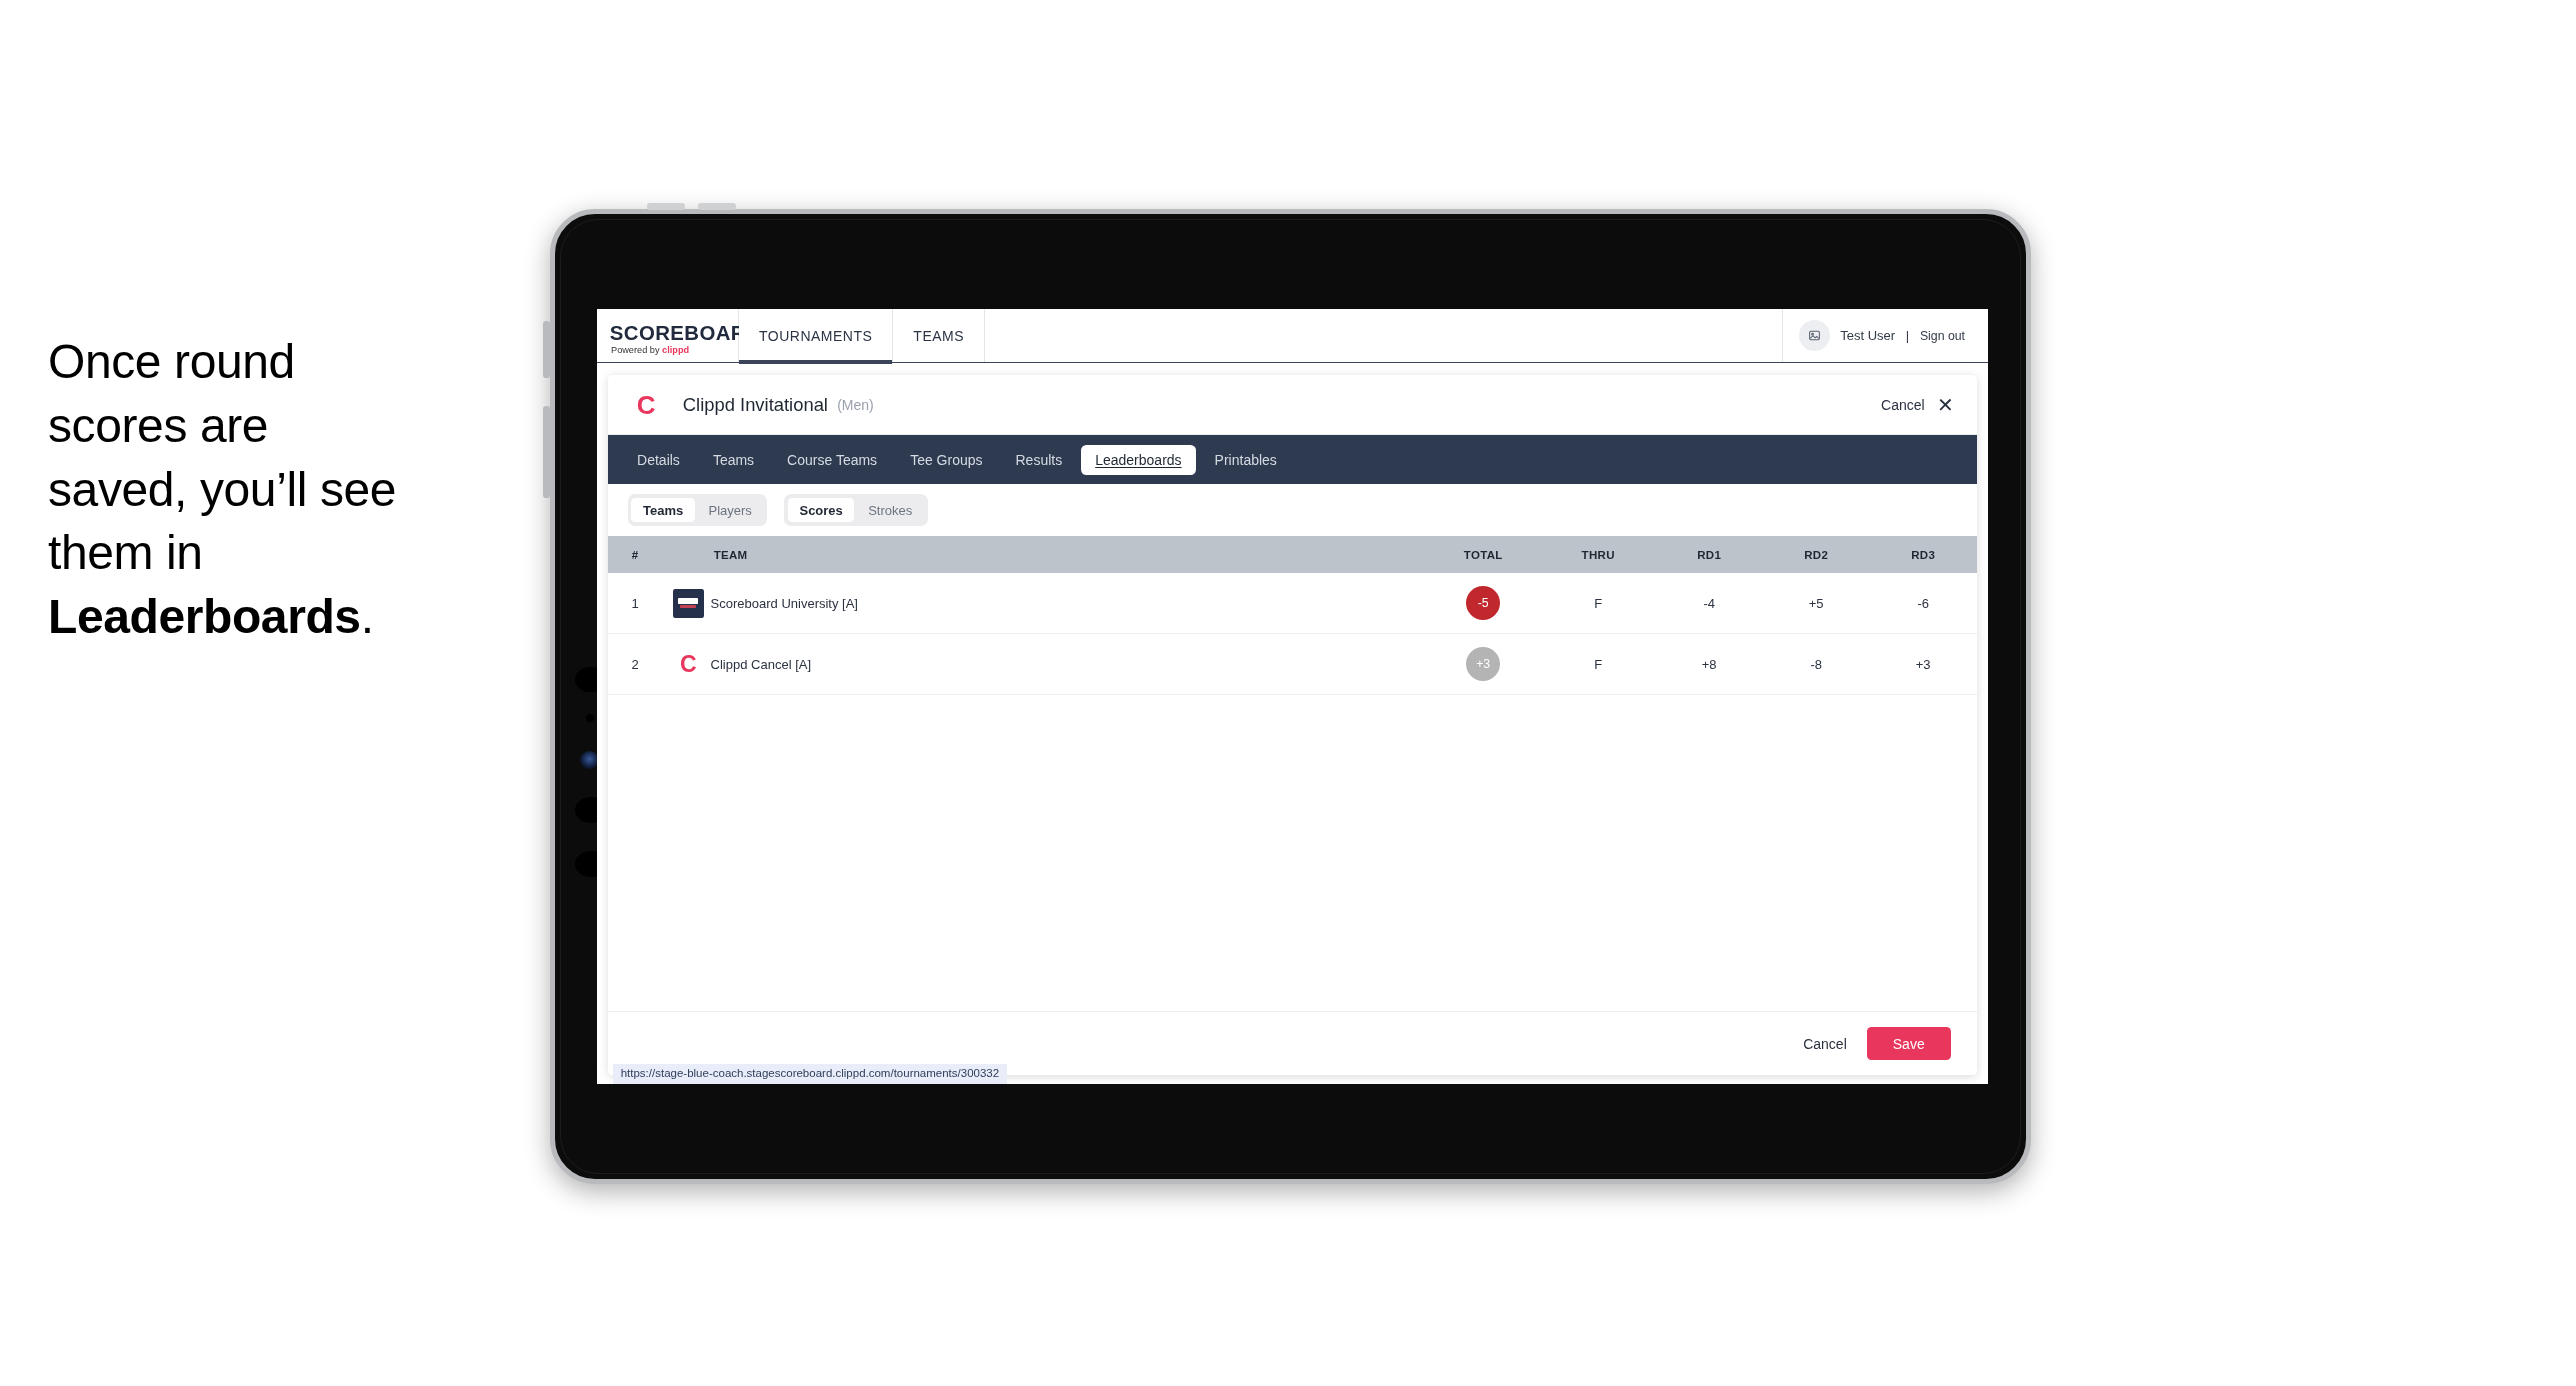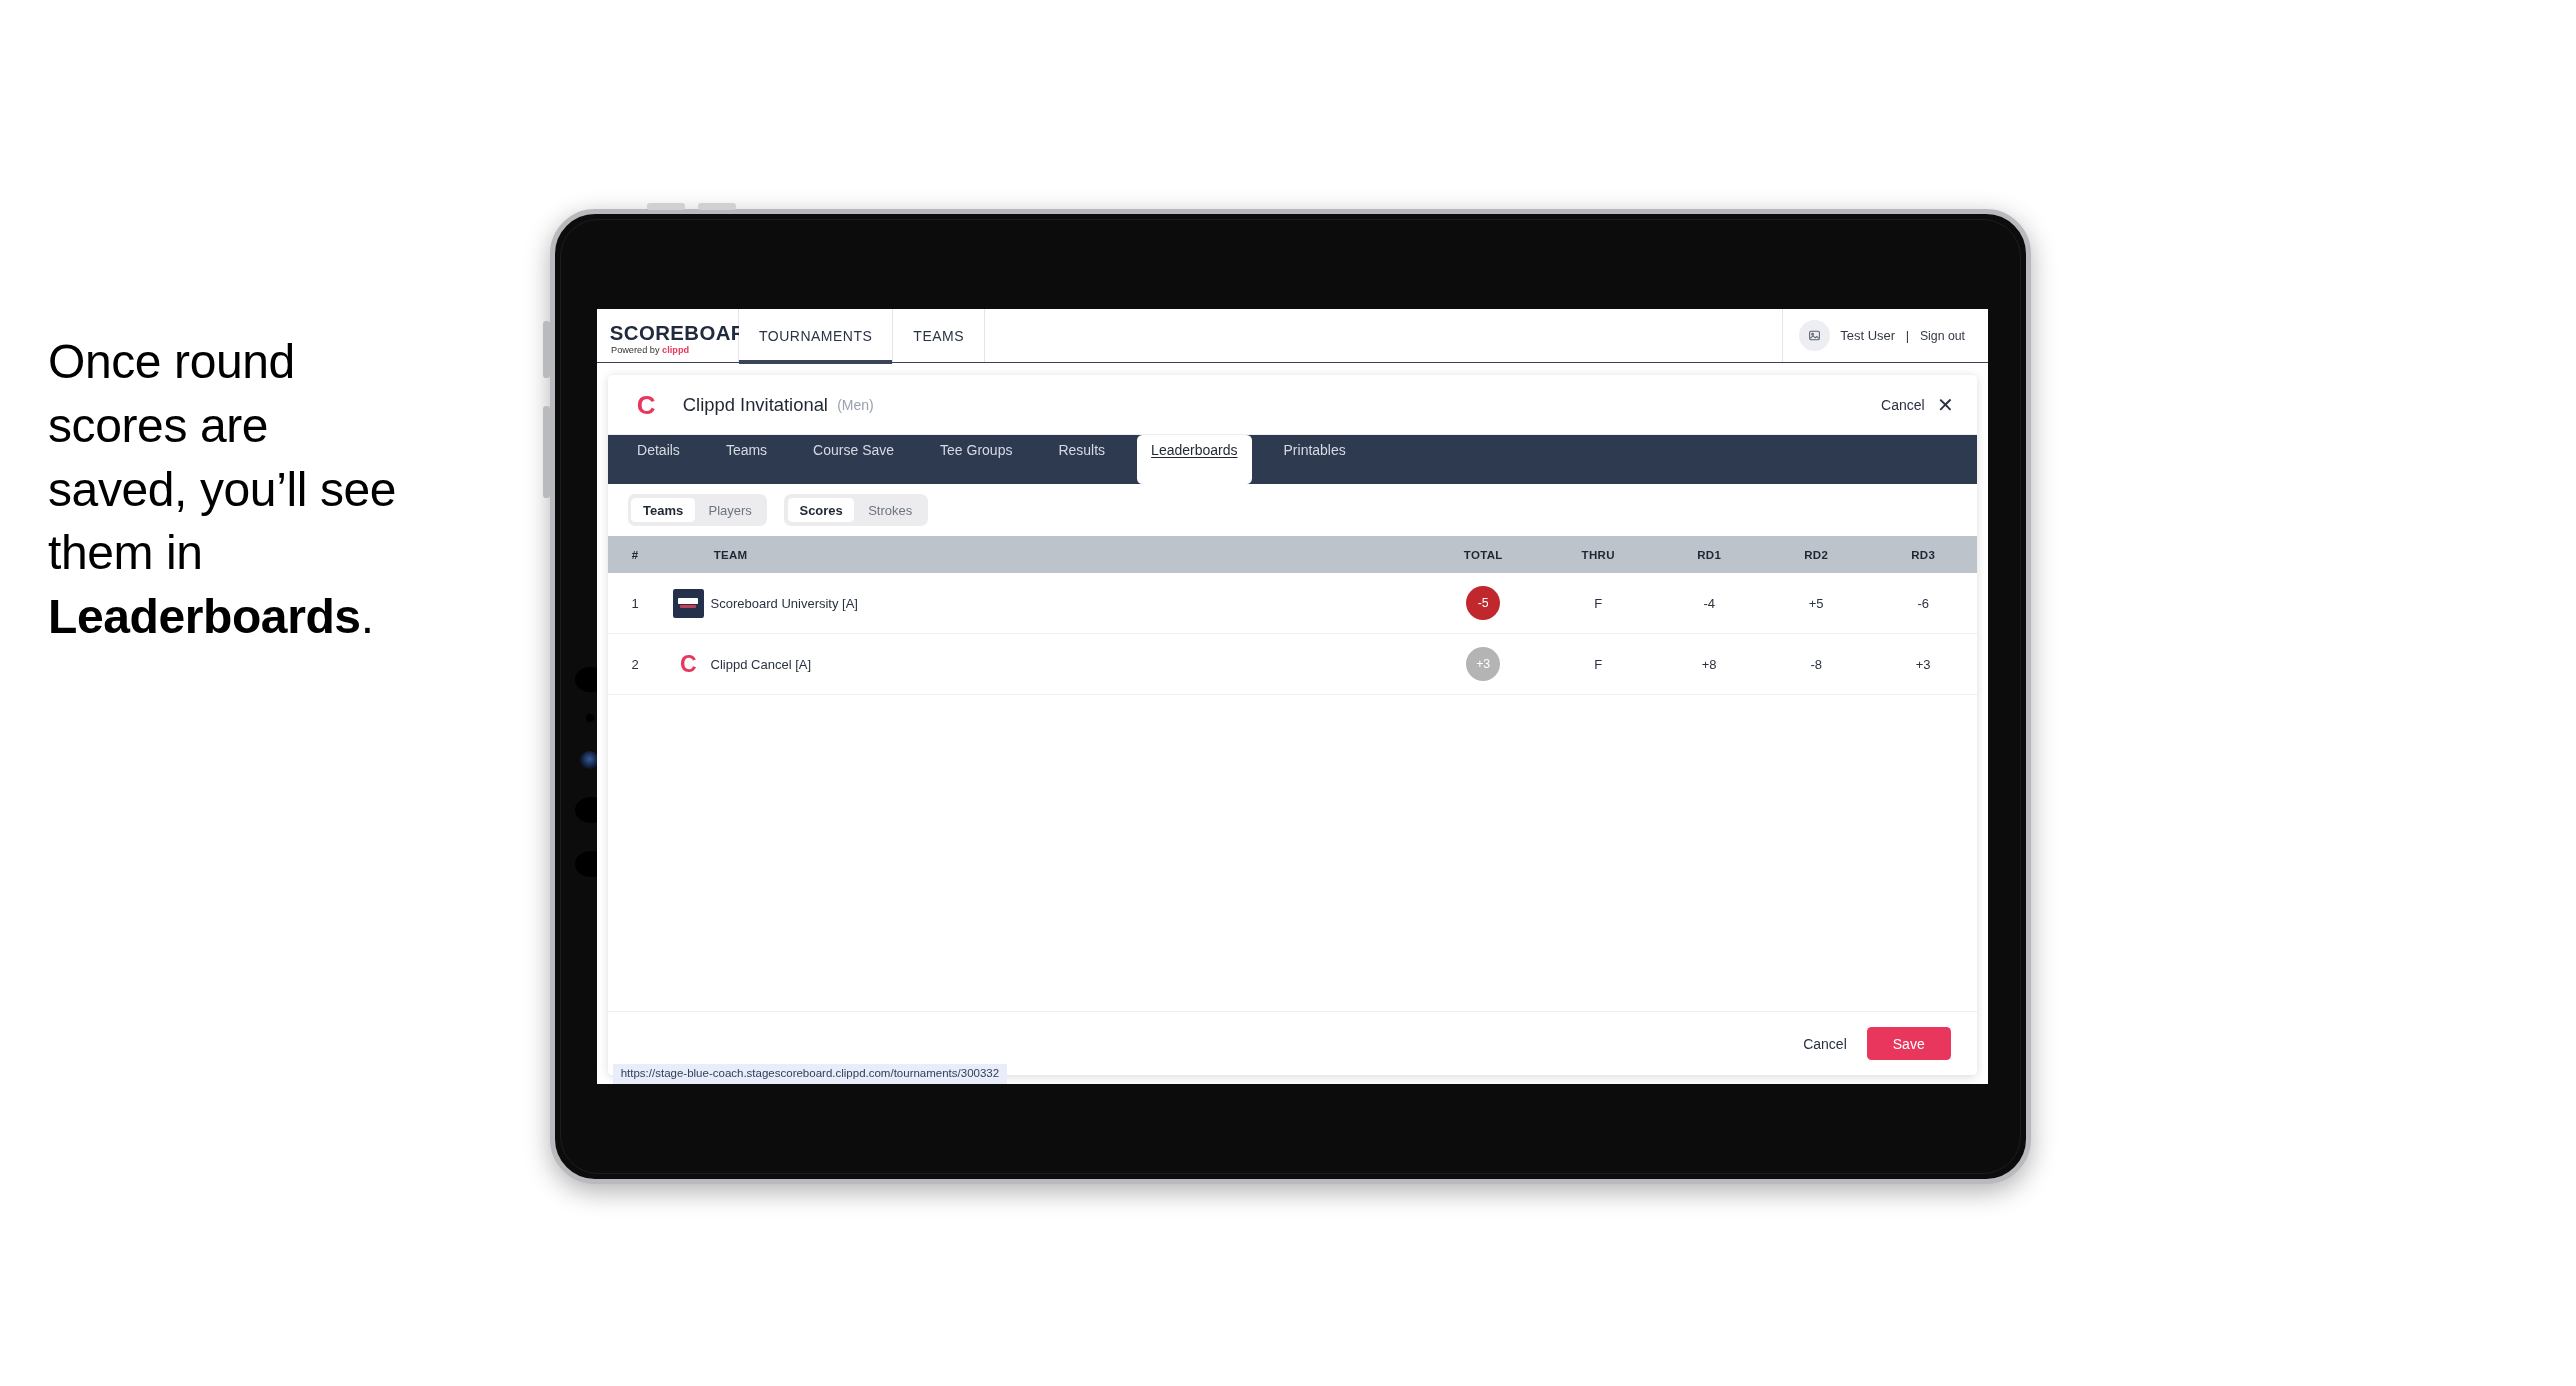--- a/index.html
+++ b/index.html
@@ -121,22 +121,22 @@
     margin-left:6.1px;
   }
   #panel-title{ font-size:18.4px; color:#1f2733; margin-left:17px; }
   #panel-sub{ font-size:14px; color:#9aa1ad; margin-left:9.2px; }
   #panel-head-spacer{ flex:1; }
   #panel-cancel{ font-size:14px; color:#2a3240; }
   #panel-close{ font-size:20px; color:#2a3240; margin-left:12.3px; line-height:1; }
 
   
   #tabstrip{
-    height:49px; background:#2e3a50; display:flex; 
-    padding:0 15.4px; gap:18px; flex:0 0 auto;
+    height:49px; background:#2e3a50; display:flex; align-items:center;
+    padding:0 15.4px; gap:5px; flex:0 0 auto;
   }
   .ltab{
     font-size:14px; color:#d6dae2; padding:7px 14px; border-radius:5.4px;
     white-space:nowrap;
   }
   .ltab.active{
     background:#ffffff; color:#1f2733; text-decoration:underline;
     text-underline-offset:2.3px;
   }
 
@@ -285,21 +285,21 @@
           <div id="panel-title">Clippd Invitational</div>
           <div id="panel-sub">(Men)</div>
           <div id="panel-head-spacer"></div>
           <div id="panel-cancel">Cancel</div>
           <div id="panel-close">✕</div>
         </div>
 
         <div id="tabstrip">
           <div class="ltab"><span>Details</span></div>
           <div class="ltab"><span>Teams</span></div>
-          <div class="ltab"><span>Course Save</span></div>
+          <div class="ltab"><span>Course Teams</span></div>
           <div class="ltab"><span>Tee Groups</span></div>
           <div class="ltab"><span>Results</span></div>
           <div class="ltab active"><span>Leaderboards</span></div>
           <div class="ltab"><span>Printables</span></div>
         </div>
 
         <div id="toggles">
           <div class="toggle-group">
             <div class="toggle-btn active"><span>Teams</span></div>
             <div class="toggle-btn"><span>Players</span></div>

